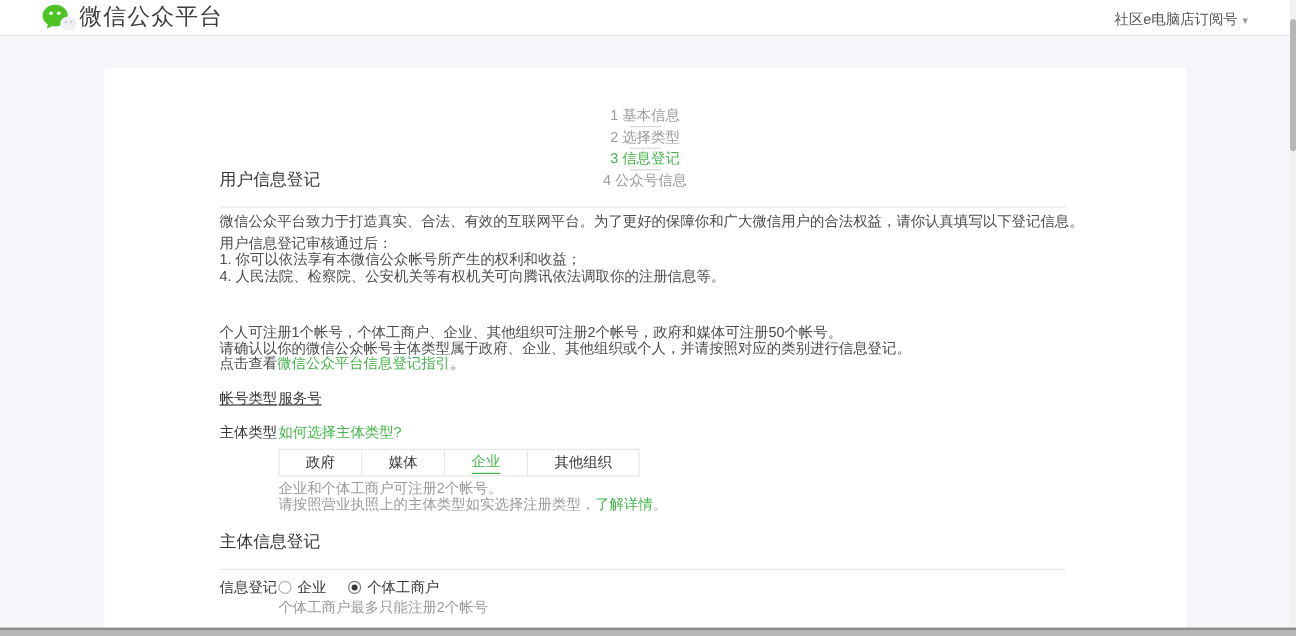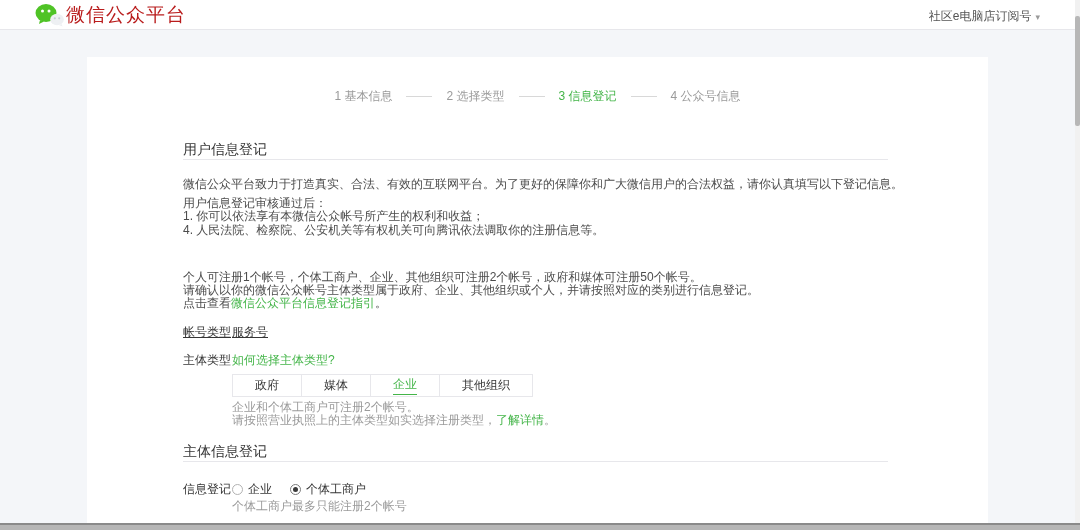--- a/index.html
+++ b/index.html
@@ -15,21 +15,21 @@
 
   
   .header {
     position:absolute; top:0; left:0; right:0; height:30px;
     background:#ffffff; border-bottom:1px solid #e7e7eb;
     z-index:5;
   }
   .logo-wrap { position:absolute; left:35px; top:3px; width:30px; height:24px; }
   .brand-title {
     position:absolute; left:66px; top:4px;
-    font-size:19px; color:#b91c1c; letter-spacing:1px; line-height:22px;
+    font-size:19px; color:#404040; letter-spacing:1px; line-height:22px;
   }
   .account-switch {
     position:absolute; right:40px; top:8px;
     font-size:12px; color:#555; cursor:pointer;
     display:flex; align-items:center; gap:4px;
   }
   .caret { font-size:9px; color:#9a9a9a; line-height:10px; }
 
   
   .scrollbar-track {
@@ -51,30 +51,30 @@
   
   .card {
     position:absolute; left:87px; top:57px; width:901px; height:466px;
     background:#ffffff;
   }
 
   
   .steps {
     position:absolute; top:31px; left:0; right:0;
     display:flex; justify-content:center; align-items:center;
-    font-size:12px; color:#9a9a9a;
+    font-size:12px; color:#9a9a9a;flex-direction:column;
   }
   .step { white-space:nowrap; }
   .step.active { color:#44b549; }
   .step-sep { width:26px; height:0; border-top:1px solid #d8d8d8; margin:0 14px; }
 
   .section-head {
     position:absolute; left:96px; width:705px;
     font-size:14px; color:#353535;
-    border-bottom:1px solid #e7e7eb;
+    padding-bottom:13px; border-bottom:1px solid #e7e7eb;
   }
   .head-1 { top:84px; }
   .head-2 { top:386px; }
 
   .para { position:absolute; left:96px; width:720px; font-size:12px; color:#4c4c4c; line-height:13px; }
   .intro { top:121px; }
   .audit { top:140px; line-height:13.3px; }
   .quota { top:214px; line-height:13px; }
 
   .green-link { color:#44b549; text-decoration:none; cursor:pointer; }

